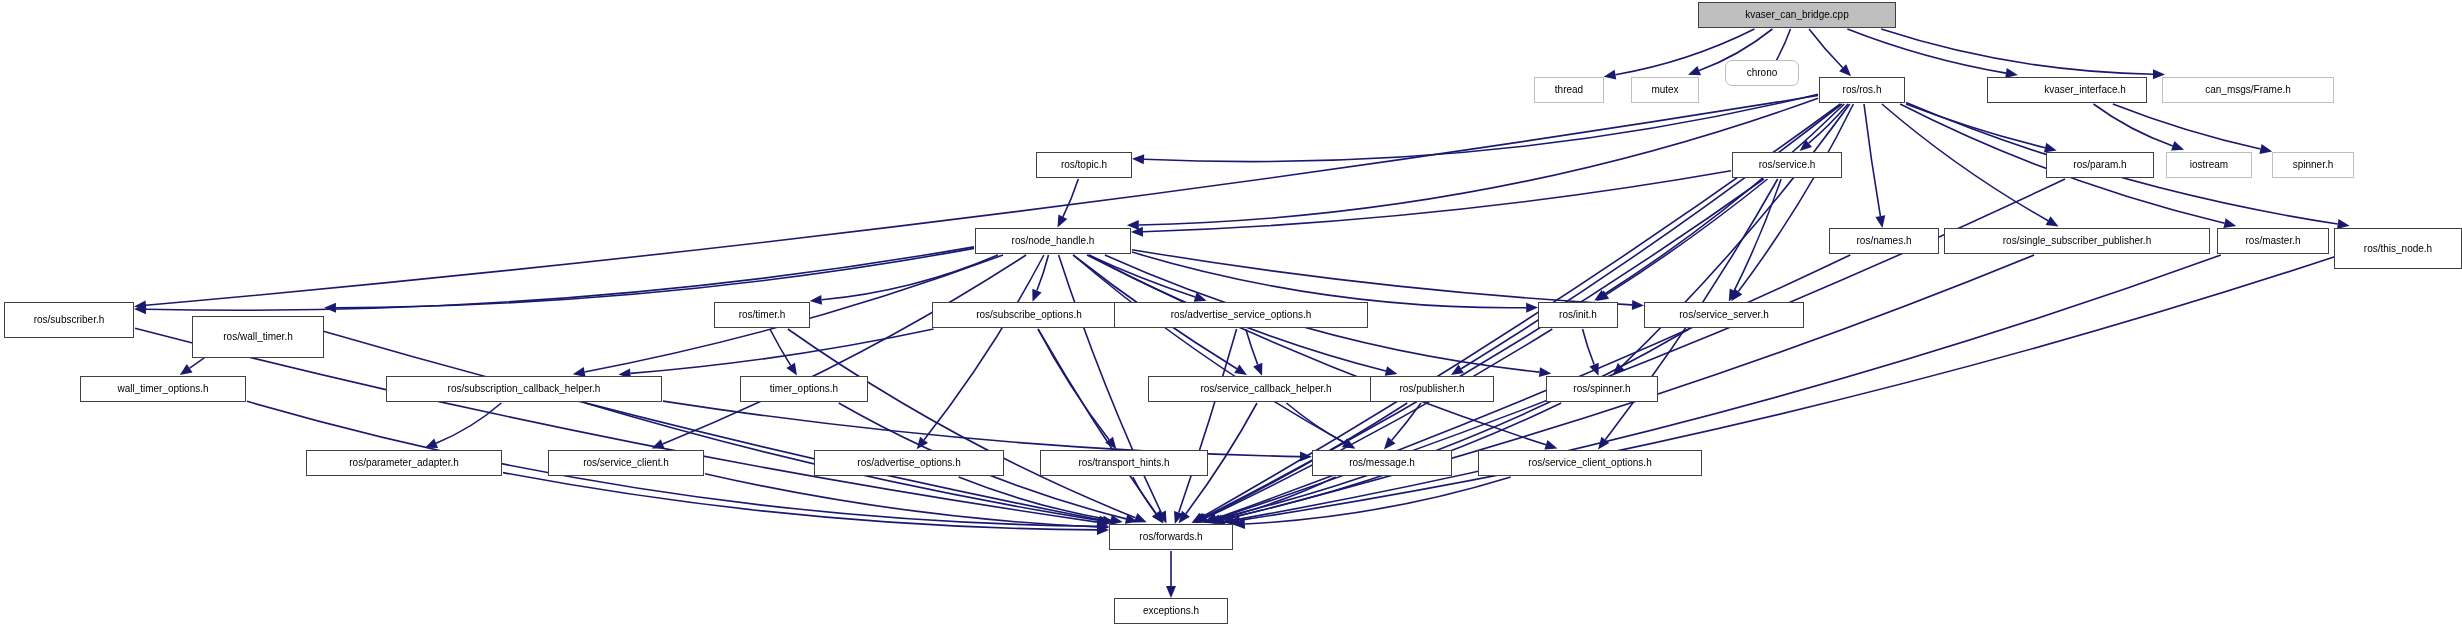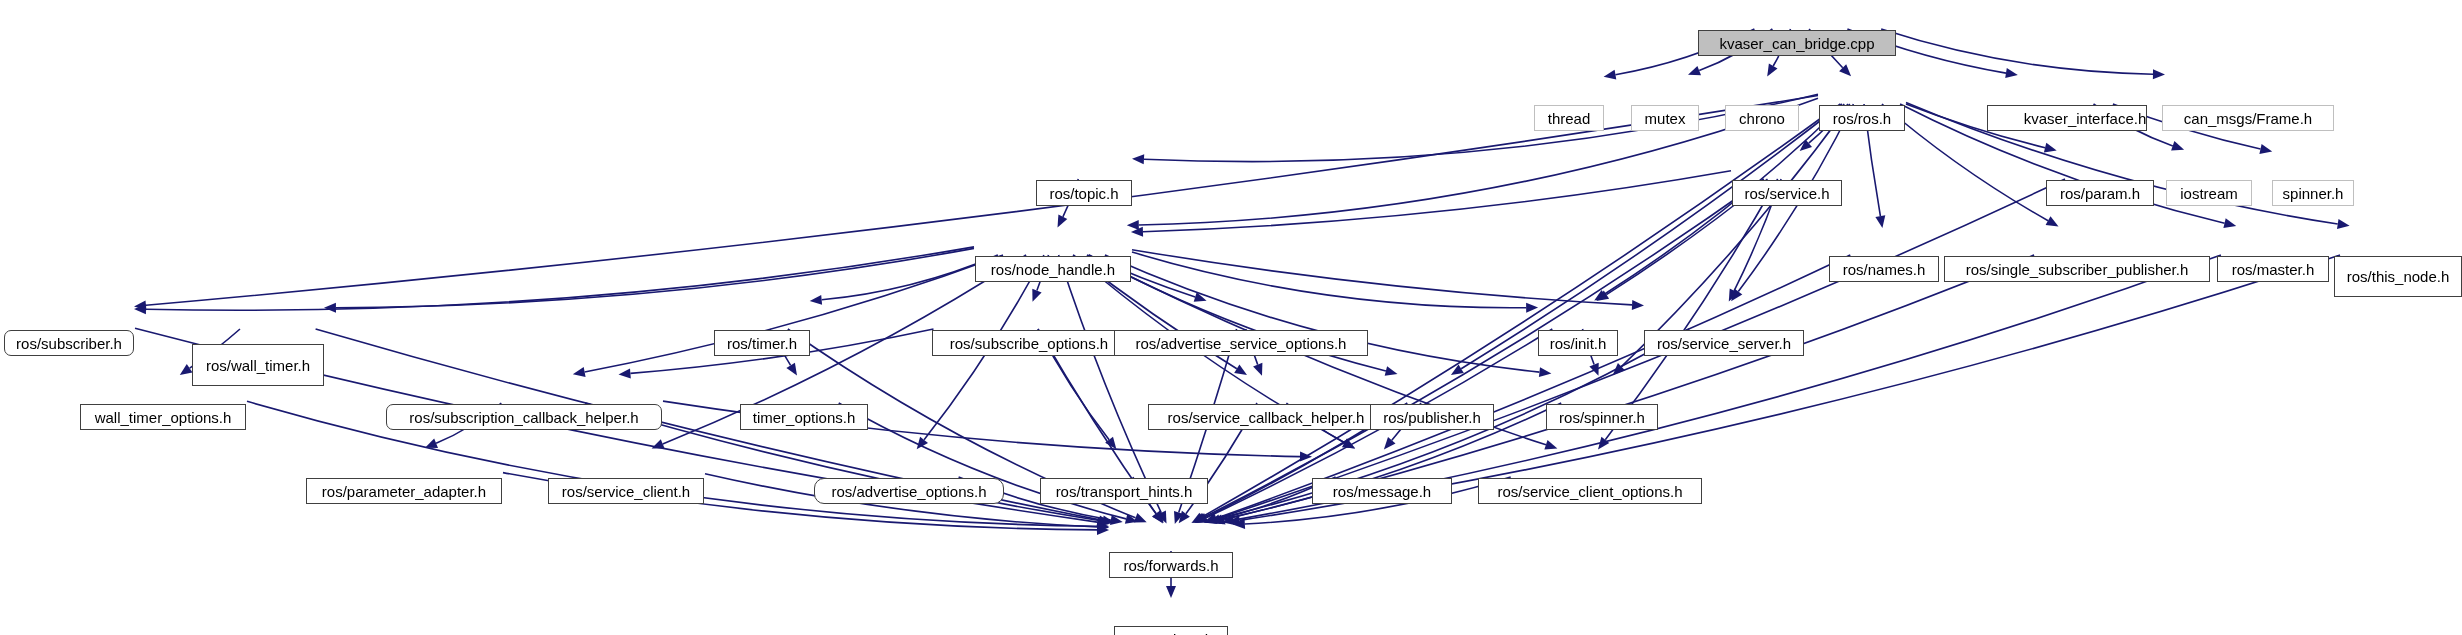--- a/index.html
+++ b/index.html
@@ -35,25 +35,24 @@
   }
   .node-box {
     position: absolute;
     box-sizing: border-box;
     display: flex;
     align-items: center;
     justify-content: center;
     background: #ffffff;
     border: 1px solid #bfbfbf;
     white-space: nowrap;
-    font-size: 15px;
+    font-size: 10px;
     color: #000000;
     letter-spacing: 0px;
     z-index: 5;
-    margin-top: 28px;
   }
   .node-box.strong {
     border: 1.5px solid #404040;
   }
   .node-box.root {
     background: #bfbfbf;
     border: 1.5px solid #404040;
   }
   .node-label {
     line-height: 1;
@@ -227,21 +226,21 @@
   <div id="node-layer">
       <div class="node-box root" style="left: 1698px; top: 2px; width: 198px; height: 26px;">
         <span class="node-label">kvaser_can_bridge.cpp</span>
       </div>
       <div class="node-box " style="left: 1534px; top: 77px; width: 70px; height: 26px;">
         <span class="node-label">thread</span>
       </div>
       <div class="node-box " style="left: 1631px; top: 77px; width: 68px; height: 26px;">
         <span class="node-label">mutex</span>
       </div>
-      <div class="node-box " style="left: 1725px; top: 77px; width: 74px; height: 26px;">
+      <div class="node-box " style="left: 1725px; top: 60px; width: 74px; height: 26px; border-radius: 7px;">
         <span class="node-label">chrono</span>
       </div>
       <div class="node-box strong" style="left: 1819px; top: 77px; width: 86px; height: 26px;">
         <span class="node-label">ros/ros.h</span>
       </div>
       <div class="node-box strong" style="left: 1987px; top: 77px; width: 160px; height: 26px; padding-left: 36px;">
         <span class="node-label">kvaser_interface.h</span>
       </div>
       <div class="node-box " style="left: 2162px; top: 77px; width: 172px; height: 26px;">
         <span class="node-label">can_msgs/Frame.h</span>
@@ -269,21 +268,21 @@
       </div>
       <div class="node-box strong" style="left: 1944px; top: 228px; width: 266px; height: 26px;">
         <span class="node-label">ros/single_subscriber_publisher.h</span>
       </div>
       <div class="node-box strong" style="left: 2217px; top: 228px; width: 112px; height: 26px;">
         <span class="node-label">ros/master.h</span>
       </div>
       <div class="node-box strong" style="left: 2334px; top: 228px; width: 128px; height: 41px;">
         <span class="node-label">ros/this_node.h</span>
       </div>
-      <div class="node-box strong" style="left: 4px; top: 302px; width: 130px; height: 26px; border-radius: 7px;">
+      <div class="node-box strong" style="left: 4px; top: 302px; width: 130px; height: 36px;">
         <span class="node-label">ros/subscriber.h</span>
       </div>
       <div class="node-box strong" style="left: 192px; top: 316px; width: 132px; height: 42px;">
         <span class="node-label">ros/wall_timer.h</span>
       </div>
       <div class="node-box strong" style="left: 714px; top: 302px; width: 96px; height: 26px;">
         <span class="node-label">ros/timer.h</span>
       </div>
       <div class="node-box strong" style="left: 932px; top: 302px; width: 194px; height: 26px;">
         <span class="node-label">ros/subscribe_options.h</span>
@@ -293,42 +292,42 @@
       </div>
       <div class="node-box strong" style="left: 1538px; top: 302px; width: 80px; height: 26px;">
         <span class="node-label">ros/init.h</span>
       </div>
       <div class="node-box strong" style="left: 1644px; top: 302px; width: 160px; height: 26px;">
         <span class="node-label">ros/service_server.h</span>
       </div>
       <div class="node-box strong" style="left: 80px; top: 376px; width: 166px; height: 26px;">
         <span class="node-label">wall_timer_options.h</span>
       </div>
-      <div class="node-box strong" style="left: 386px; top: 376px; width: 276px; height: 26px; border-radius: 7px;">
+      <div class="node-box strong" style="left: 386px; top: 376px; width: 276px; height: 26px;">
         <span class="node-label">ros/subscription_callback_helper.h</span>
       </div>
       <div class="node-box strong" style="left: 740px; top: 376px; width: 128px; height: 26px;">
         <span class="node-label">timer_options.h</span>
       </div>
       <div class="node-box strong" style="left: 1148px; top: 376px; width: 236px; height: 26px; text-align: right;">
         <span class="node-label">ros/service_callback_helper.h</span>
       </div>
       <div class="node-box strong" style="left: 1370px; top: 376px; width: 124px; height: 26px;">
         <span class="node-label">ros/publisher.h</span>
       </div>
       <div class="node-box strong" style="left: 1546px; top: 376px; width: 112px; height: 26px;">
         <span class="node-label">ros/spinner.h</span>
       </div>
       <div class="node-box strong" style="left: 306px; top: 450px; width: 196px; height: 26px;">
         <span class="node-label">ros/parameter_adapter.h</span>
       </div>
       <div class="node-box strong" style="left: 548px; top: 450px; width: 156px; height: 26px;">
         <span class="node-label">ros/service_client.h</span>
       </div>
-      <div class="node-box strong" style="left: 814px; top: 450px; width: 190px; height: 26px; border-radius: 10px;">
+      <div class="node-box strong" style="left: 814px; top: 450px; width: 190px; height: 26px;">
         <span class="node-label">ros/advertise_options.h</span>
       </div>
       <div class="node-box strong" style="left: 1040px; top: 450px; width: 168px; height: 26px;">
         <span class="node-label">ros/transport_hints.h</span>
       </div>
       <div class="node-box strong" style="left: 1312px; top: 450px; width: 140px; height: 26px;">
         <span class="node-label">ros/message.h</span>
       </div>
       <div class="node-box strong" style="left: 1478px; top: 450px; width: 224px; height: 26px;">
         <span class="node-label">ros/service_client_options.h</span>

